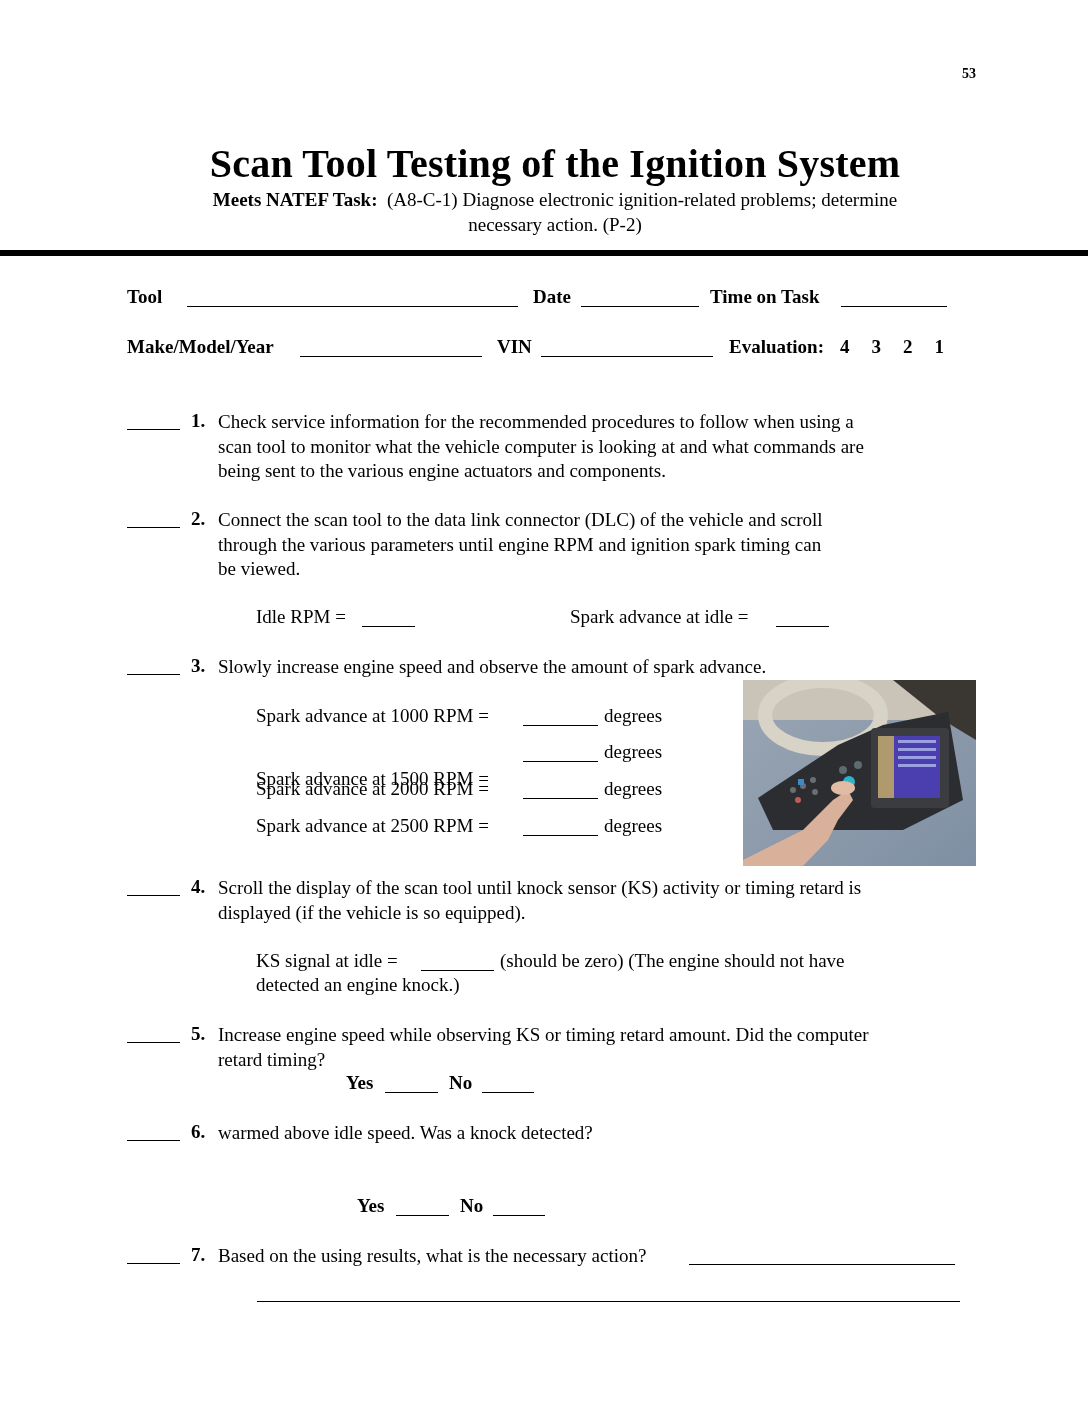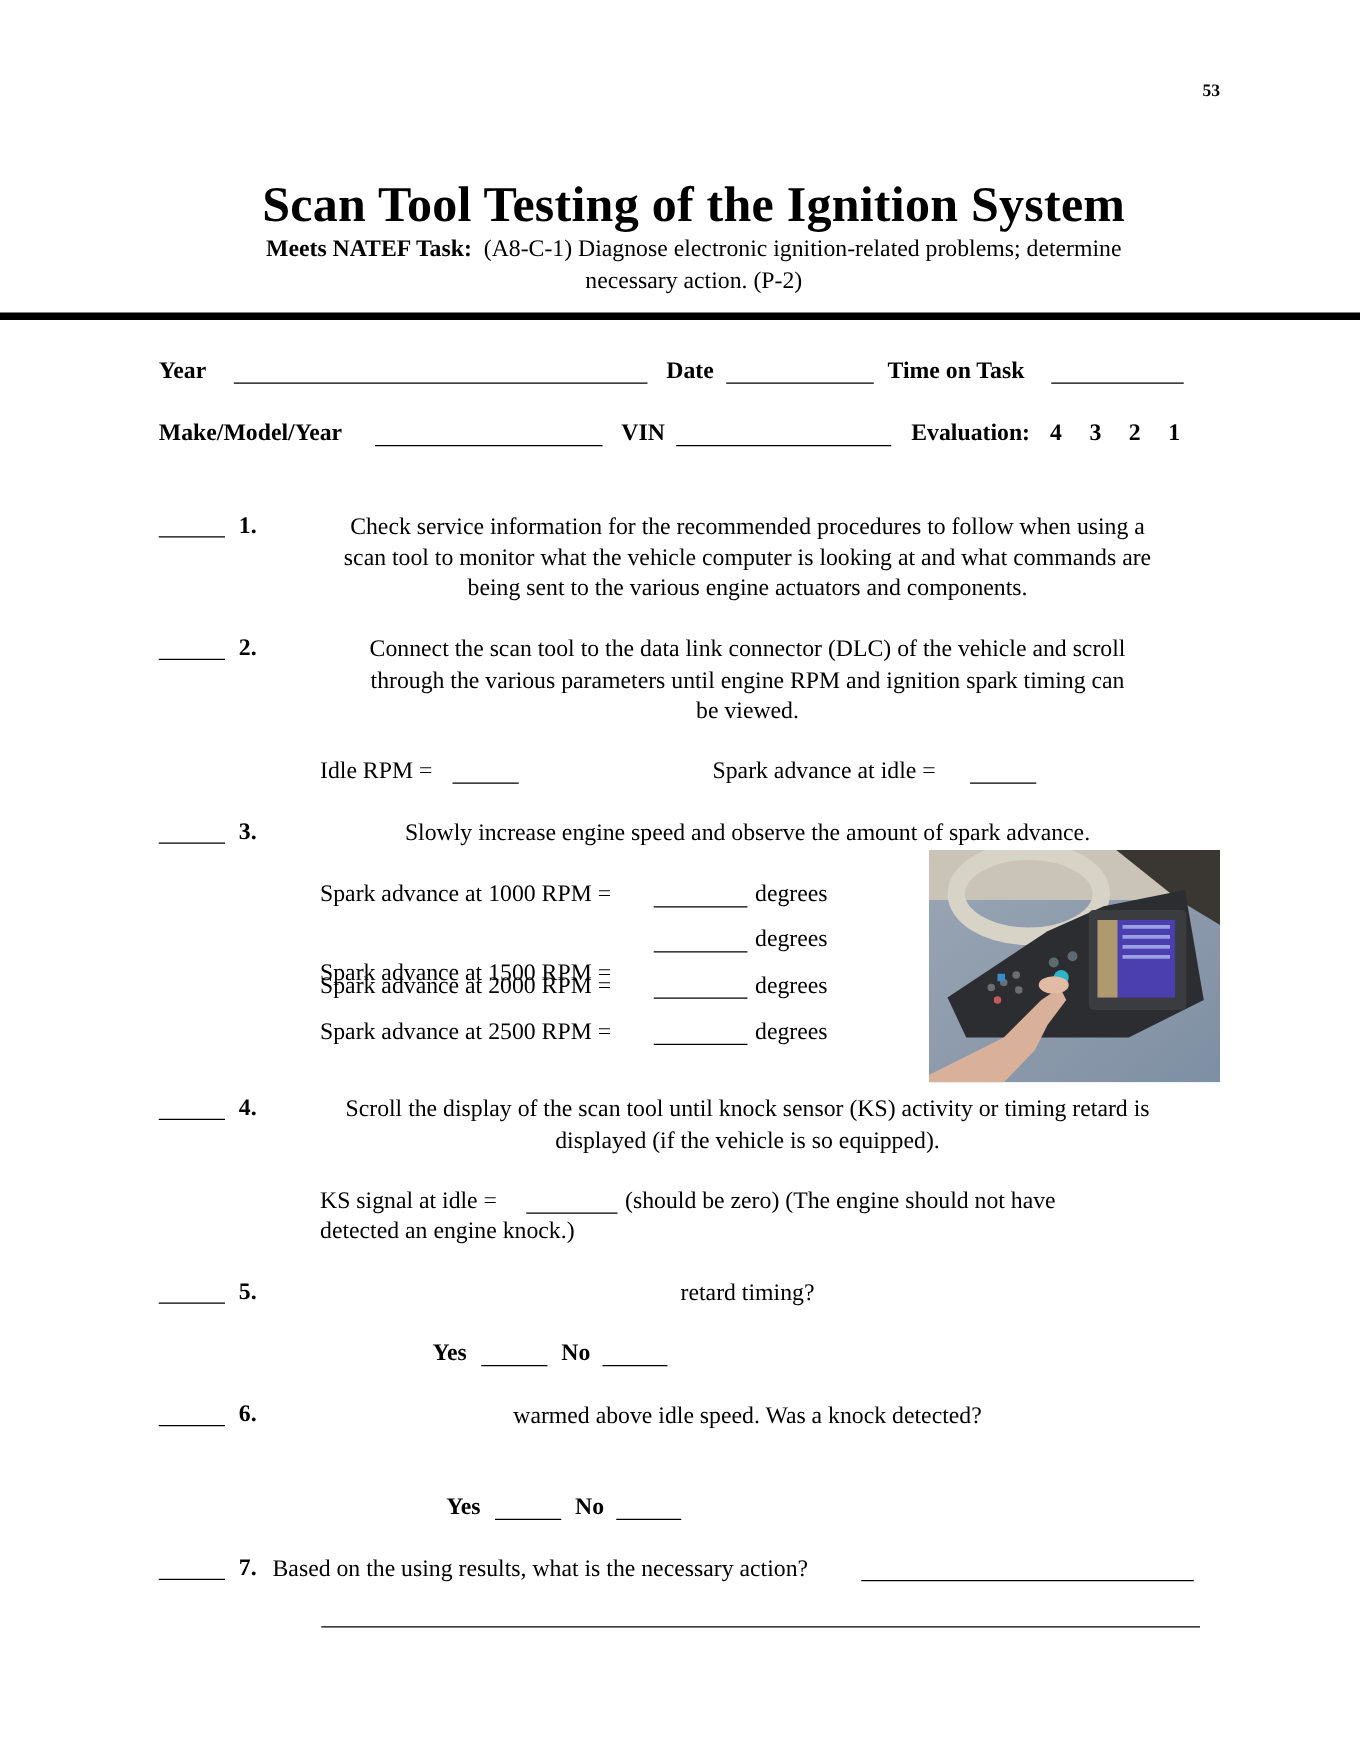--- a/index.html
+++ b/index.html
@@ -9,39 +9,39 @@
   }
   .abs { position: absolute; }
   .page-num { top: 66px; left: 962px; font-size: 14px; font-weight: bold; }
   .title { top: 140px; left: 0; width: 1110px; text-align: center; font-size: 40px; font-weight: bold; letter-spacing: 0.2px; }
   .subtitle { top: 187px; left: 0; width: 1110px; text-align: center; font-size: 19px; line-height: 25px; }
   .subtitle b { font-weight: bold; margin-top: 16px; }
   .rule { top: 250px; left: 0; width: 1088px; height: 6px; background: #000; }
   .hdr { font-size: 19px; font-weight: bold; white-space: nowrap; }
   .num-blank { position: absolute; left: 127px; width: 53px; border-bottom: 1.5px solid #000; height: 1px; }
   .item-num { position: absolute; left: 191px; font-size: 19px; font-weight: bold; }
-  .item-text { position: absolute; left: 218px; font-size: 19px; line-height: 24.5px; width: 760px; text-align: center; }
+  .item-text { position: absolute; left: 218px; font-size: 19px; line-height: 24.5px; width: 760px; }
   .line { position: absolute; font-size: 19px; white-space: nowrap; }
   .yesno { position: absolute; font-size: 19px; font-weight: bold; white-space: nowrap; }
   .eval-opt { display: inline-block; margin-left: 22px; }
   .photo { position: absolute; left: 743px; top: 680px; width: 233px; height: 186px; overflow: hidden; }
 </style>
 </head>
 <body>
 
 <div class="abs page-num">53</div>
 
 <div class="abs title">Scan Tool Testing of the Ignition System</div>
 <div class="abs subtitle">
   <div><b>Meets NATEF Task:</b>&nbsp; <span>(A8-C-1) Diagnose electronic ignition-related problems; determine</span></div>
   <div>necessary action.  (P-2)</div>
 </div>
 <div class="abs rule"></div>
 
-<div class="abs hdr" style="top:286px; left:127px;">Year</div>
+<div class="abs hdr" style="top:286px; left:127px;">Tool</div>
 <div class="abs" style="top:286px; left:187px; width:331px; height:20px; border-bottom:1.5px solid #000;"></div>
 <div class="abs hdr" style="top:286px; left:533px;">Date</div>
 <div class="abs" style="top:286px; left:581px; width:118px; height:20px; border-bottom:1.5px solid #000;"></div>
 <div class="abs hdr" style="top:286px; left:710px;">Time on Task</div>
 <div class="abs" style="top:286px; left:841px; width:106px; height:20px; border-bottom:1.5px solid #000;"></div>
 
 <div class="abs hdr" style="top:336px; left:127px;">Make/Model/Year</div>
 <div class="abs" style="top:336px; left:300px; width:182px; height:20px; border-bottom:1.5px solid #000;"></div>
 <div class="abs hdr" style="top:336px; left:497px;">VIN</div>
 <div class="abs" style="top:336px; left:541px; width:172px; height:20px; border-bottom:1.5px solid #000;"></div>
@@ -135,20 +135,21 @@
   <div>displayed (if the vehicle is so equipped).</div>
 </div>
 <div class="line" style="top:950px; left:256px;">KS signal at idle =</div>
 <div class="abs" style="top:950px; left:421px; width:73px; height:20px; border-bottom:1.5px solid #000;"></div>
 <div class="line" style="top:950px; left:500px;">(should be zero) (The engine should not have</div>
 <div class="line" style="top:974px; left:256px;">detected an engine knock.)</div>
 
 <div class="num-blank" style="top:1041px;"></div>
 <div class="item-num" style="top:1023px;">5.</div>
 <div class="item-text" style="top:1023px;">
+  <div>Increase engine speed while observing KS or timing retard amount.  Did the computer</div>
   <div>retard timing?</div>
 </div>
 <div class="yesno" style="top:1072px; left:346px;">Yes</div>
 <div class="abs" style="top:1072px; left:385px; width:53px; height:20px; border-bottom:1.5px solid #000;"></div>
 <div class="yesno" style="top:1072px; left:449px;">No</div>
 <div class="abs" style="top:1072px; left:482px; width:52px; height:20px; border-bottom:1.5px solid #000;"></div>
 
 <div class="num-blank" style="top:1139px;"></div>
 <div class="item-num" style="top:1121px;">6.</div>
 <div class="item-text" style="top:1121px;">

